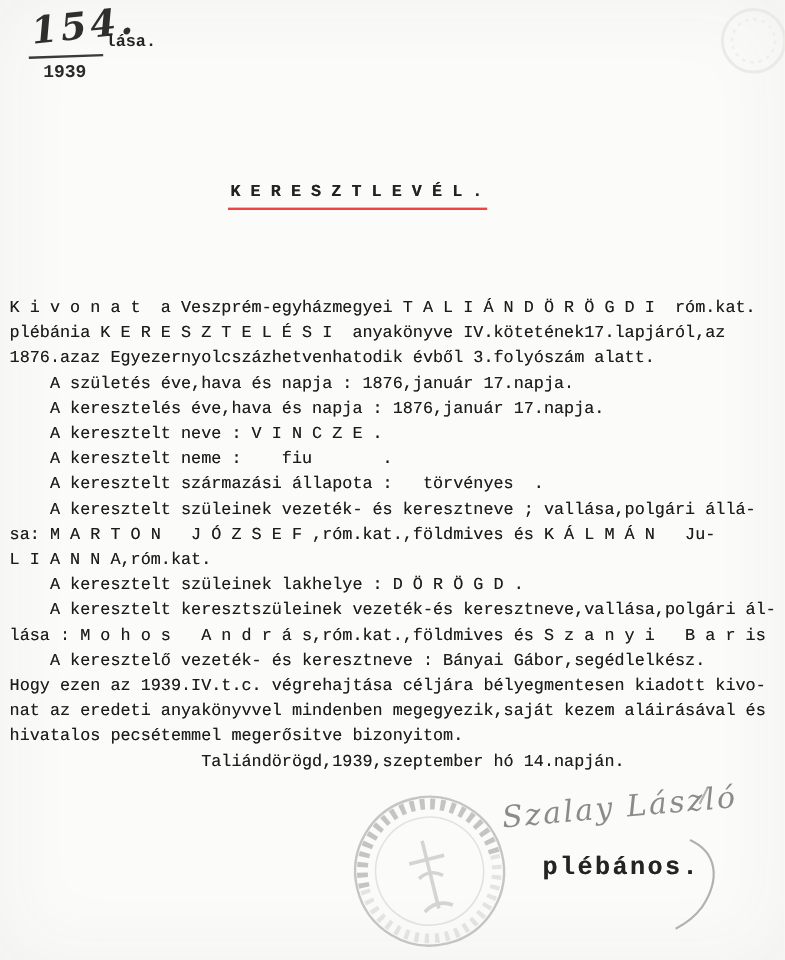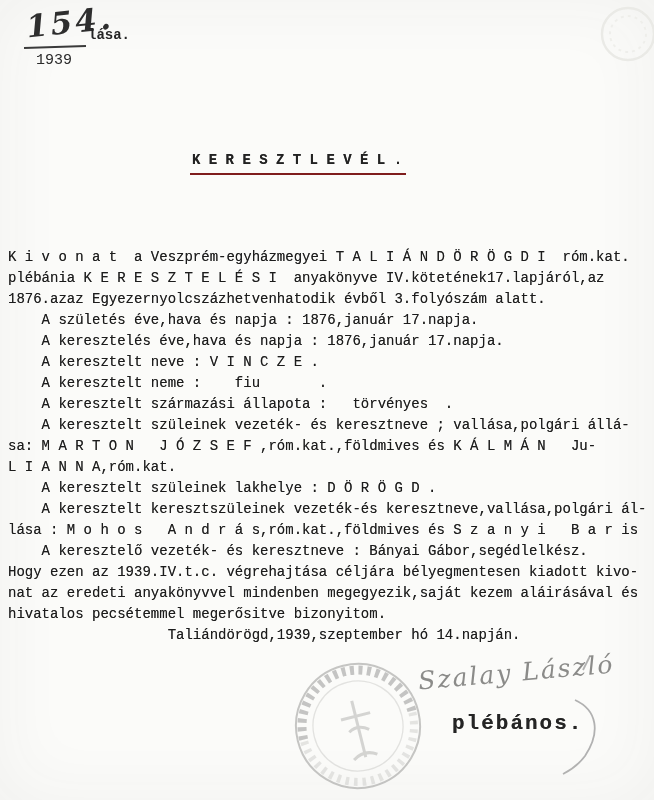--- a/index.html
+++ b/index.html
@@ -26,33 +26,33 @@
     position: absolute; left: 24px; top: 46px;
     width: 62px; height: 2px; background: #3a3a3a;
     transform: rotate(-2deg);
   }
   .serial-label {
     position: absolute; left: 88px; top: 27px;
     font-size: 14px; font-weight: bold; color: #252525;
   }
   .serial-year {
     position: absolute; left: 36px; top: 52px;
-    font-size: 15px; font-weight: normal; color: #2a2a2a;
+    font-size: 15px; font-weight: bold; color: #2a2a2a;
   }
   .corner-stamp {
     position: absolute; left: 596px; top: 2px;
     width: 60px; height: 66px; opacity: 0.9;
   }
   
   .doc-title {
     position: absolute; left: 190px; top: 152px;
     font-size: 14px; font-weight: bold;
     color: #222;
     white-space: pre;
-    border-bottom: 2px solid #7f1d1d;
+    border-bottom: 2px solid #ef4444;
     padding: 0 4px 5px 2px;
     text-shadow: 0 0 0.5px rgba(0,0,0,0.6);
   }
   
   .doc-body {
     position: absolute; left: 8px; top: 247px;
     width: 650px;
   }
   .line {
     white-space: pre;

